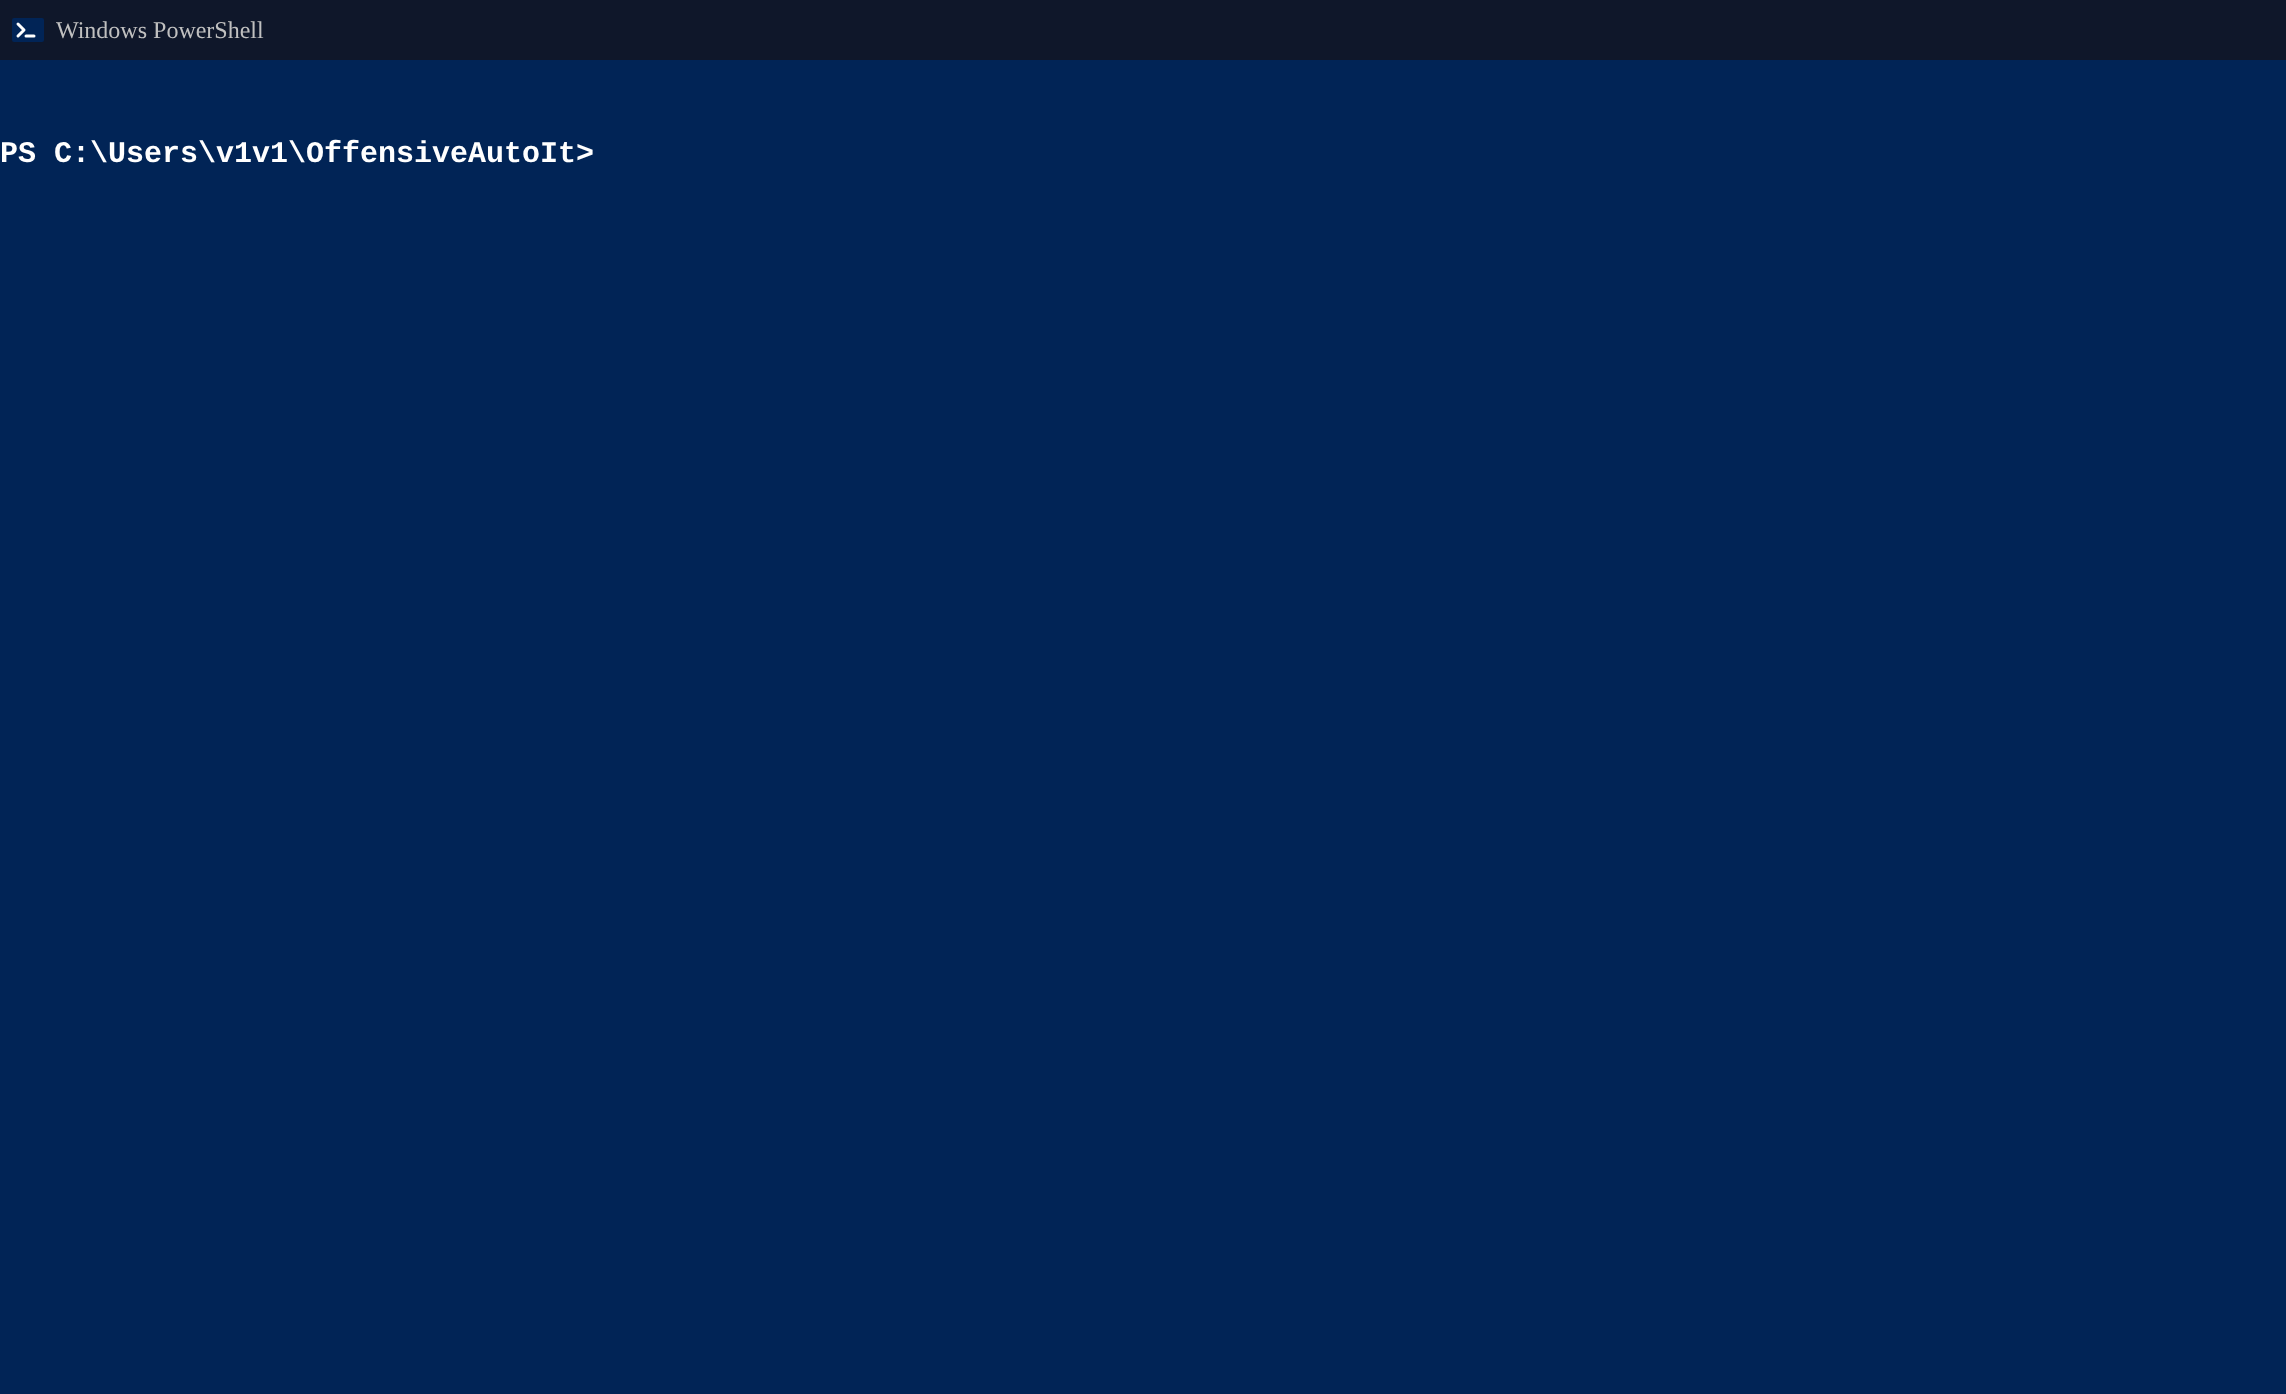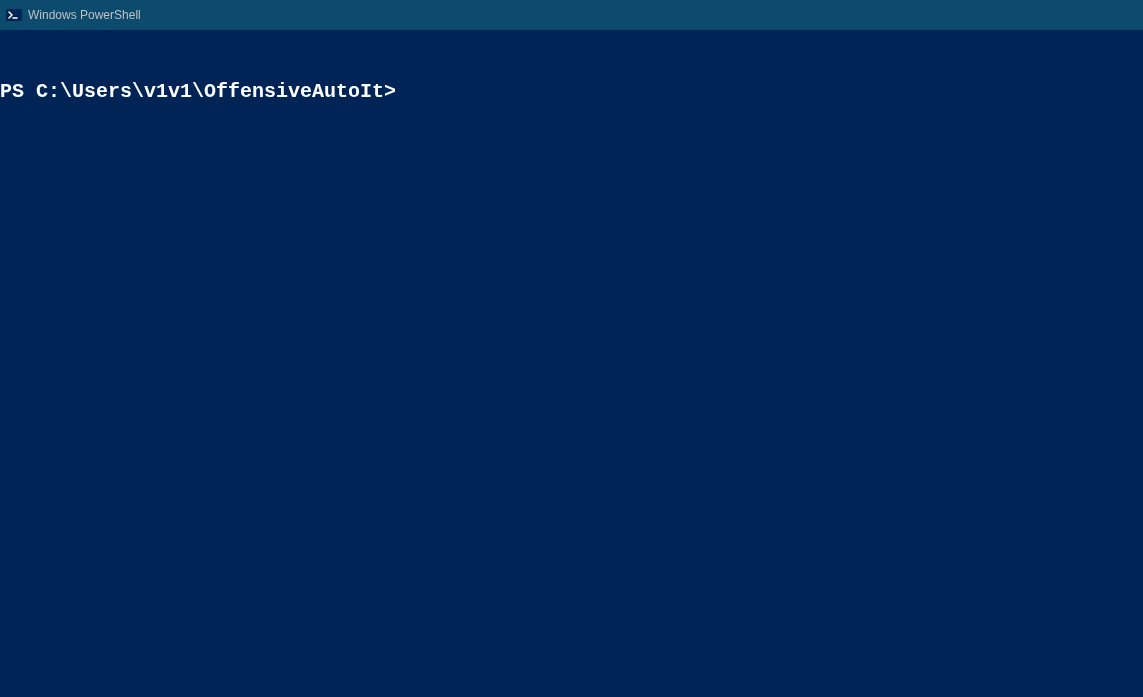--- a/index.html
+++ b/index.html
@@ -9,25 +9,26 @@
     }
     body {
       width: 1143px;
       height: 697px;
       font-family: "Segoe UI", Tahoma, sans-serif;
       overflow: hidden;
       background: #012456;
     }
     .titlebar {
       height: 30px;
-      background: #0c4a6e;
+      background: #0f172a;
       display: flex;
       align-items: center;
       padding-left: 6px;
       gap: 6px;
+      font-family: Liberation Serif, serif;
     }
     .titlebar-icon {
       width: 16px;
       height: 16px;
       display: flex;
       align-items: center;
       justify-content: center;
     }
     .titlebar-icon svg {
       width: 16px;
@@ -37,21 +38,21 @@
       color: #c0c0c0;
       font-size: 12px;
       line-height: 30px;
     }
     .terminal {
       width: 100%;
       height: calc(100% - 30px);
       background: #012456;
       padding: 2px 12px 0 0;
       font-family: Consolas, "Courier New", monospace;
-      font-size: 20px;
+      font-size: 15px;
       font-weight: bold;
       color: #ffffff;
       white-space: pre;
       line-height: 1.2;
     }
     .prompt-line {
       display: flex;
       align-items: baseline;
     }
     .prompt-text {

